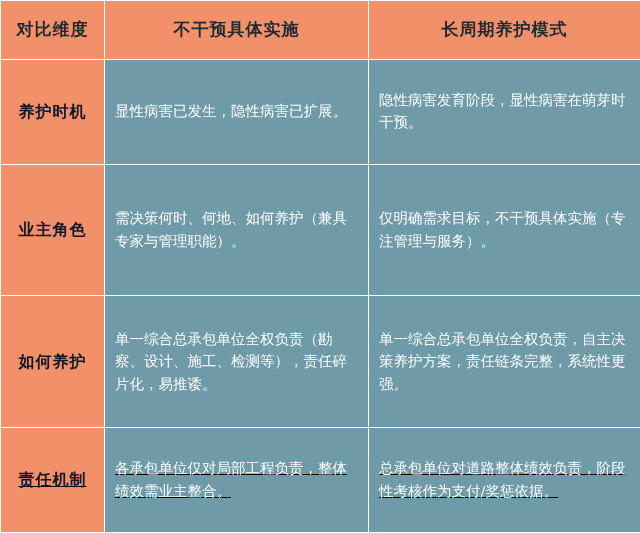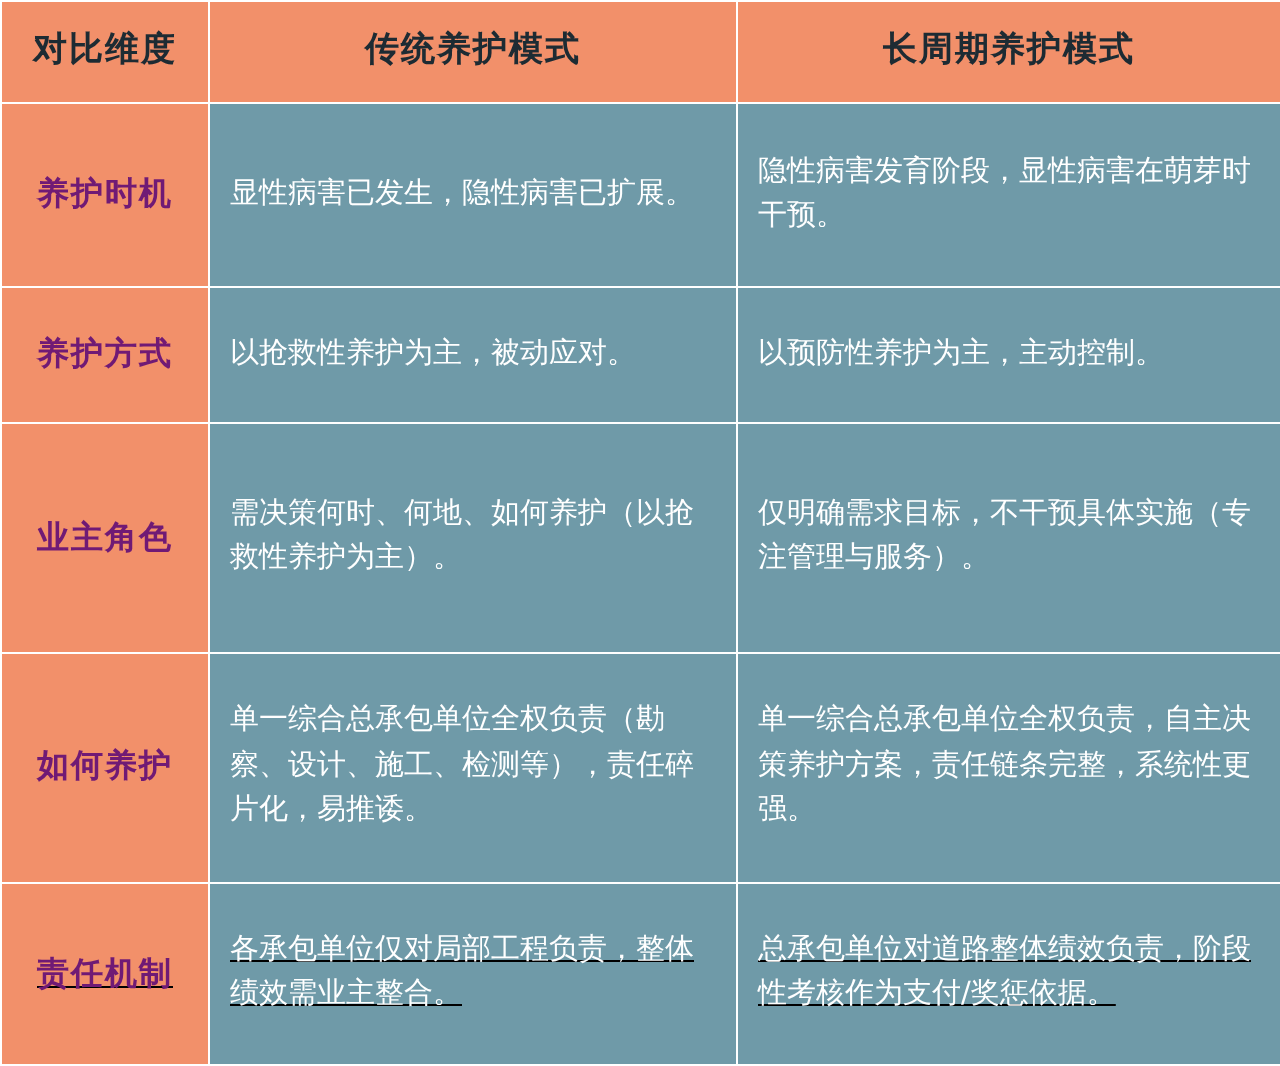--- a/index.html
+++ b/index.html
@@ -43,21 +43,21 @@
     text-align: center;
   }
   .hdr .cell-inner {
     padding: 8px 4px 9px 4px;
     letter-spacing: 1px;
   }
 
   
   .label-cell {
     background: #f2906a;
-    color: #701a75;
+    color: #0f172a;
     font-size: 16px;
     font-weight: bold;
     text-align: center;
   }
   .label-cell .cell-inner {
     padding: 6px 2px 6px 2px;
     letter-spacing: 1px;
   }
 
   
@@ -89,57 +89,46 @@
     <col class="c0">
     <col class="c1">
     <col class="c2">
   </colgroup>
   <tbody>
     <tr class="r-head">
       <td class="hdr">
         <div class="cell-inner">对比维度</div>
       </td>
       <td class="hdr">
-        <div class="cell-inner">传统养护模式</div>
+        <div class="cell-inner">不干预具体实施</div>
       </td>
       <td class="hdr">
         <div class="cell-inner">长周期养护模式</div>
       </td>
     </tr>
 
     <tr class="r-0">
       <td class="label-cell">
         <div class="cell-inner">养护时机</div>
       </td>
       <td class="content-cell">
         <div class="cell-inner">显性病害已发生，隐性病害已扩展。</div>
       </td>
       <td class="content-cell">
         <div class="cell-inner">隐性病害发育阶段，显性病害在萌芽时干预。</div>
       </td>
     </tr>
 
-    <tr class="r-1">
-      <td class="label-cell">
-        <div class="cell-inner">养护方式</div>
-      </td>
-      <td class="content-cell">
-        <div class="cell-inner">以抢救性养护为主，被动应对。</div>
-      </td>
-      <td class="content-cell">
-        <div class="cell-inner">以预防性养护为主，主动控制。</div>
-      </td>
-    </tr>
 
     <tr class="r-2">
       <td class="label-cell">
         <div class="cell-inner">业主角色</div>
       </td>
       <td class="content-cell">
-        <div class="cell-inner">需决策何时、何地、如何养护（以抢救性养护为主）。</div>
+        <div class="cell-inner">需决策何时、何地、如何养护（兼具专家与管理职能）。</div>
       </td>
       <td class="content-cell">
         <div class="cell-inner">仅明确需求目标，不干预具体实施（专注管理与服务）。</div>
       </td>
     </tr>
 
     <tr class="r-3">
       <td class="label-cell">
         <div class="cell-inner">如何养护</div>
       </td>

